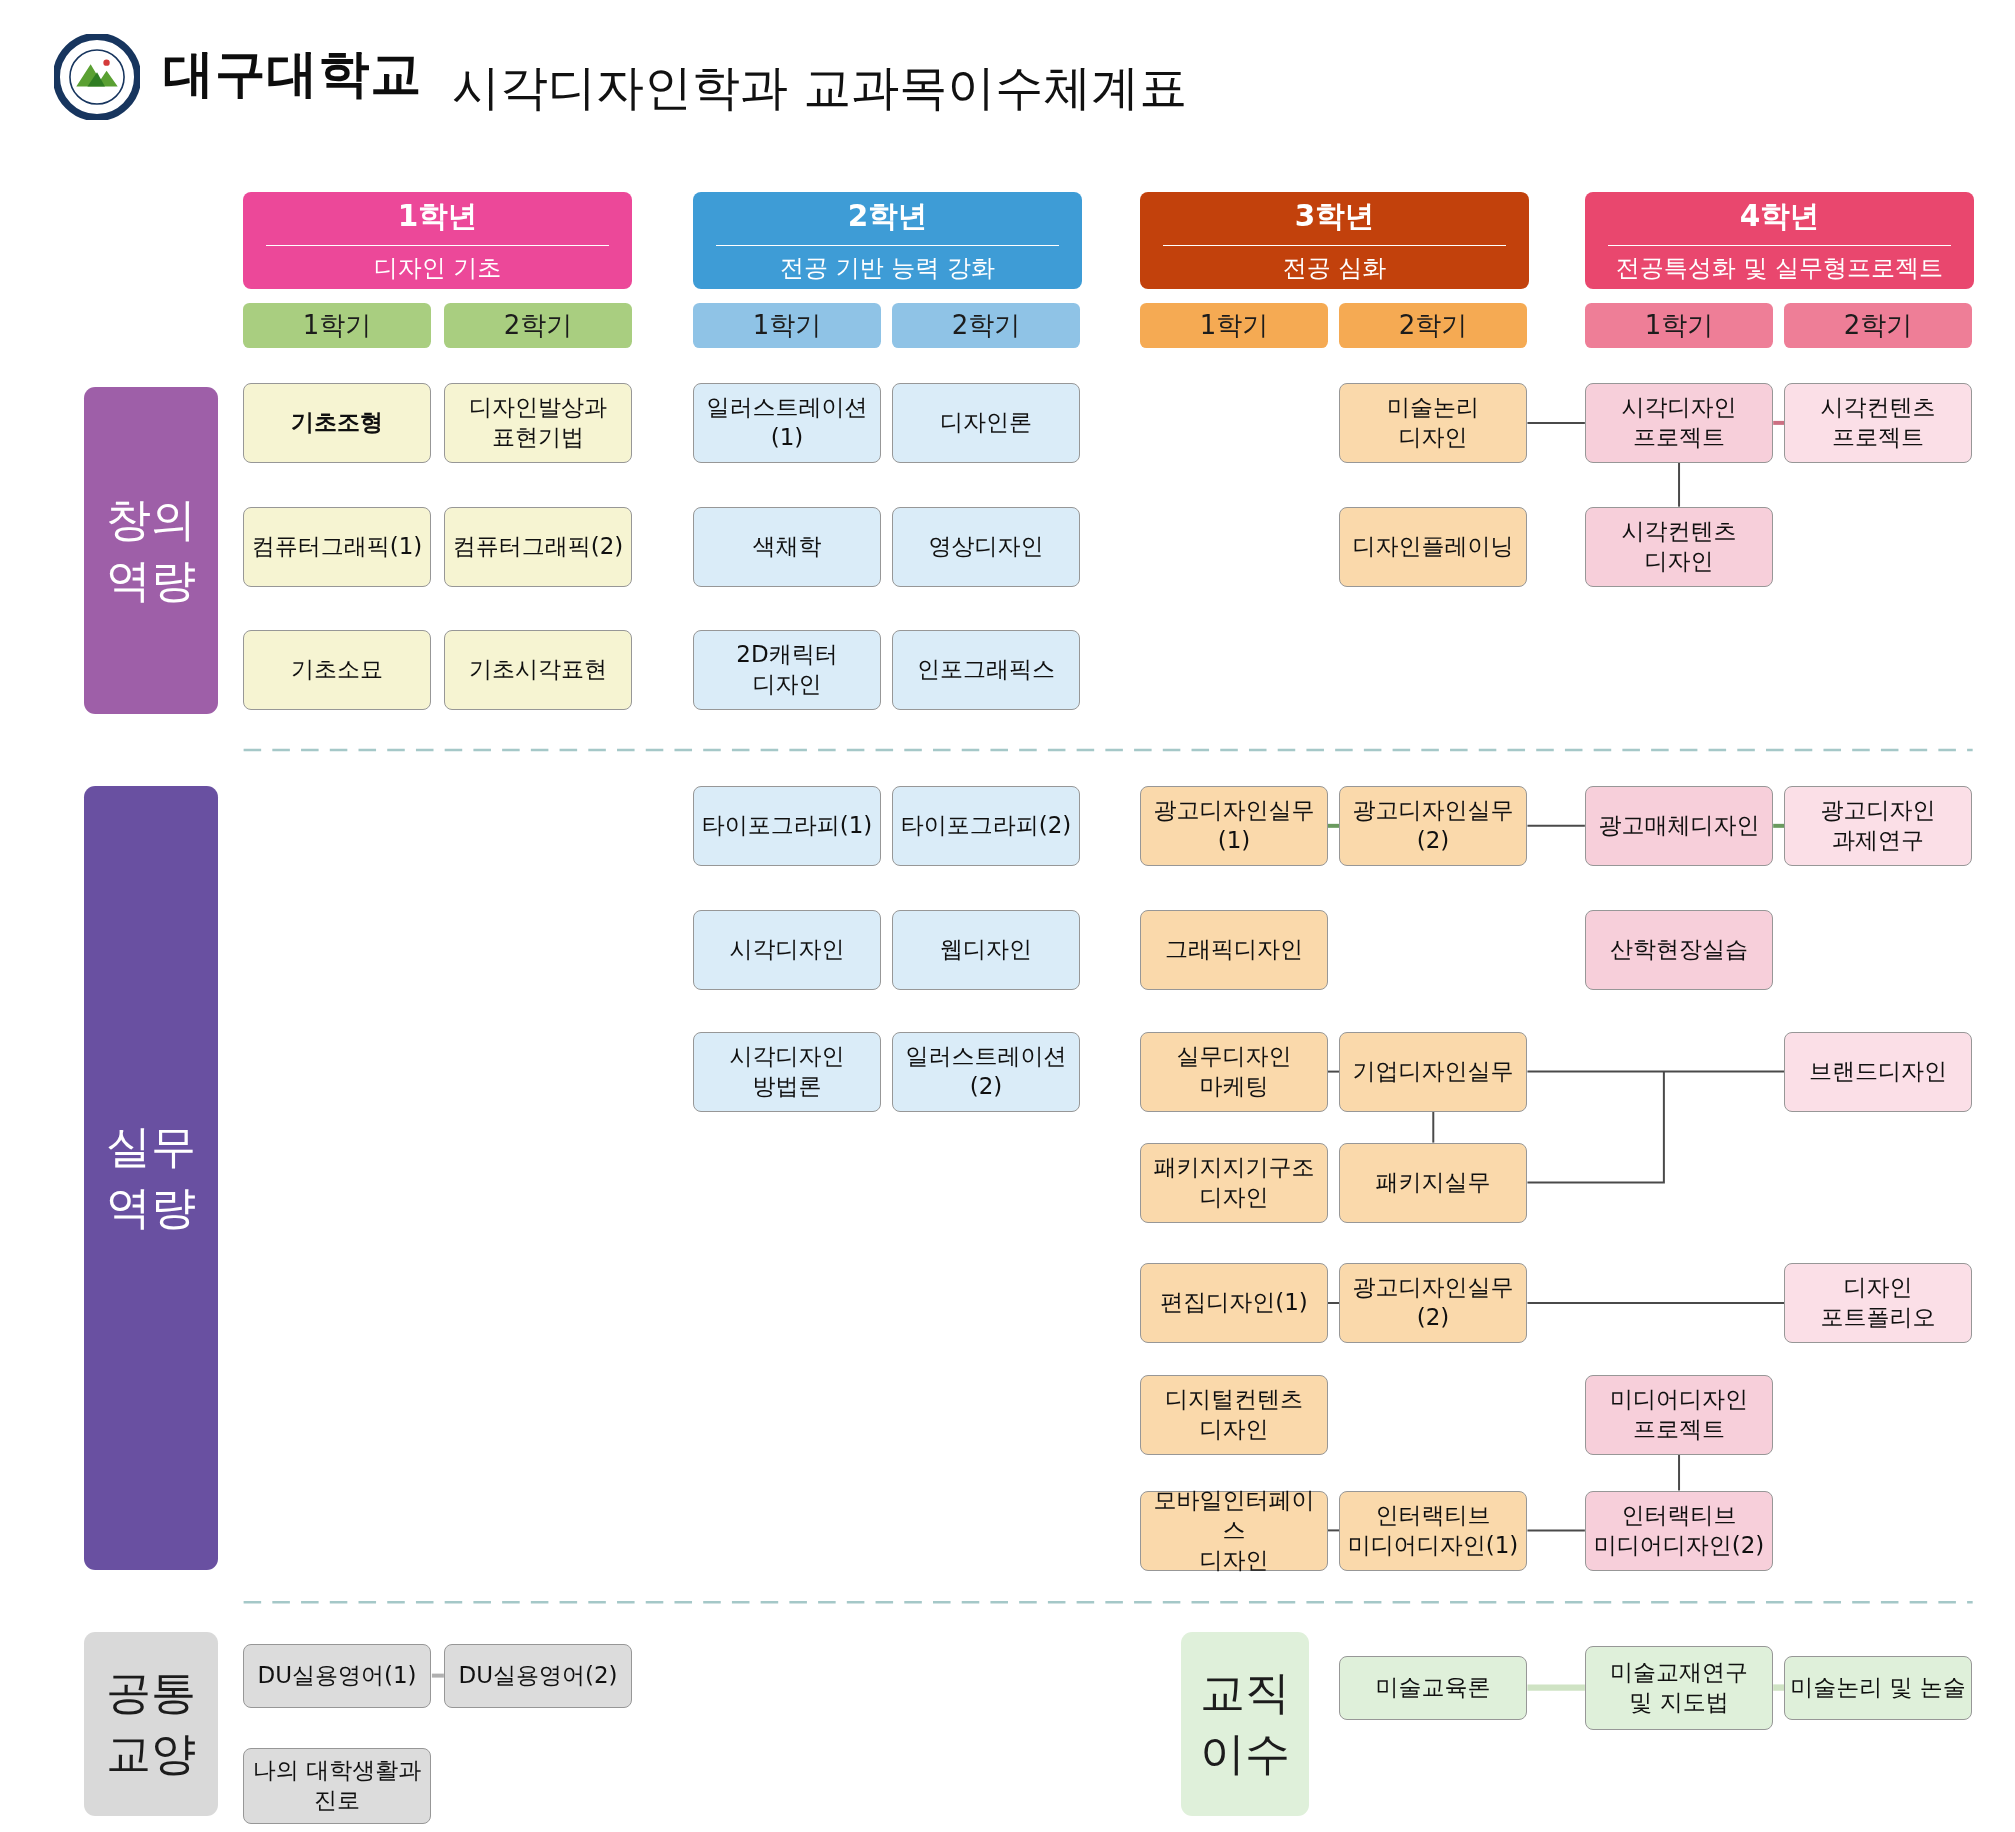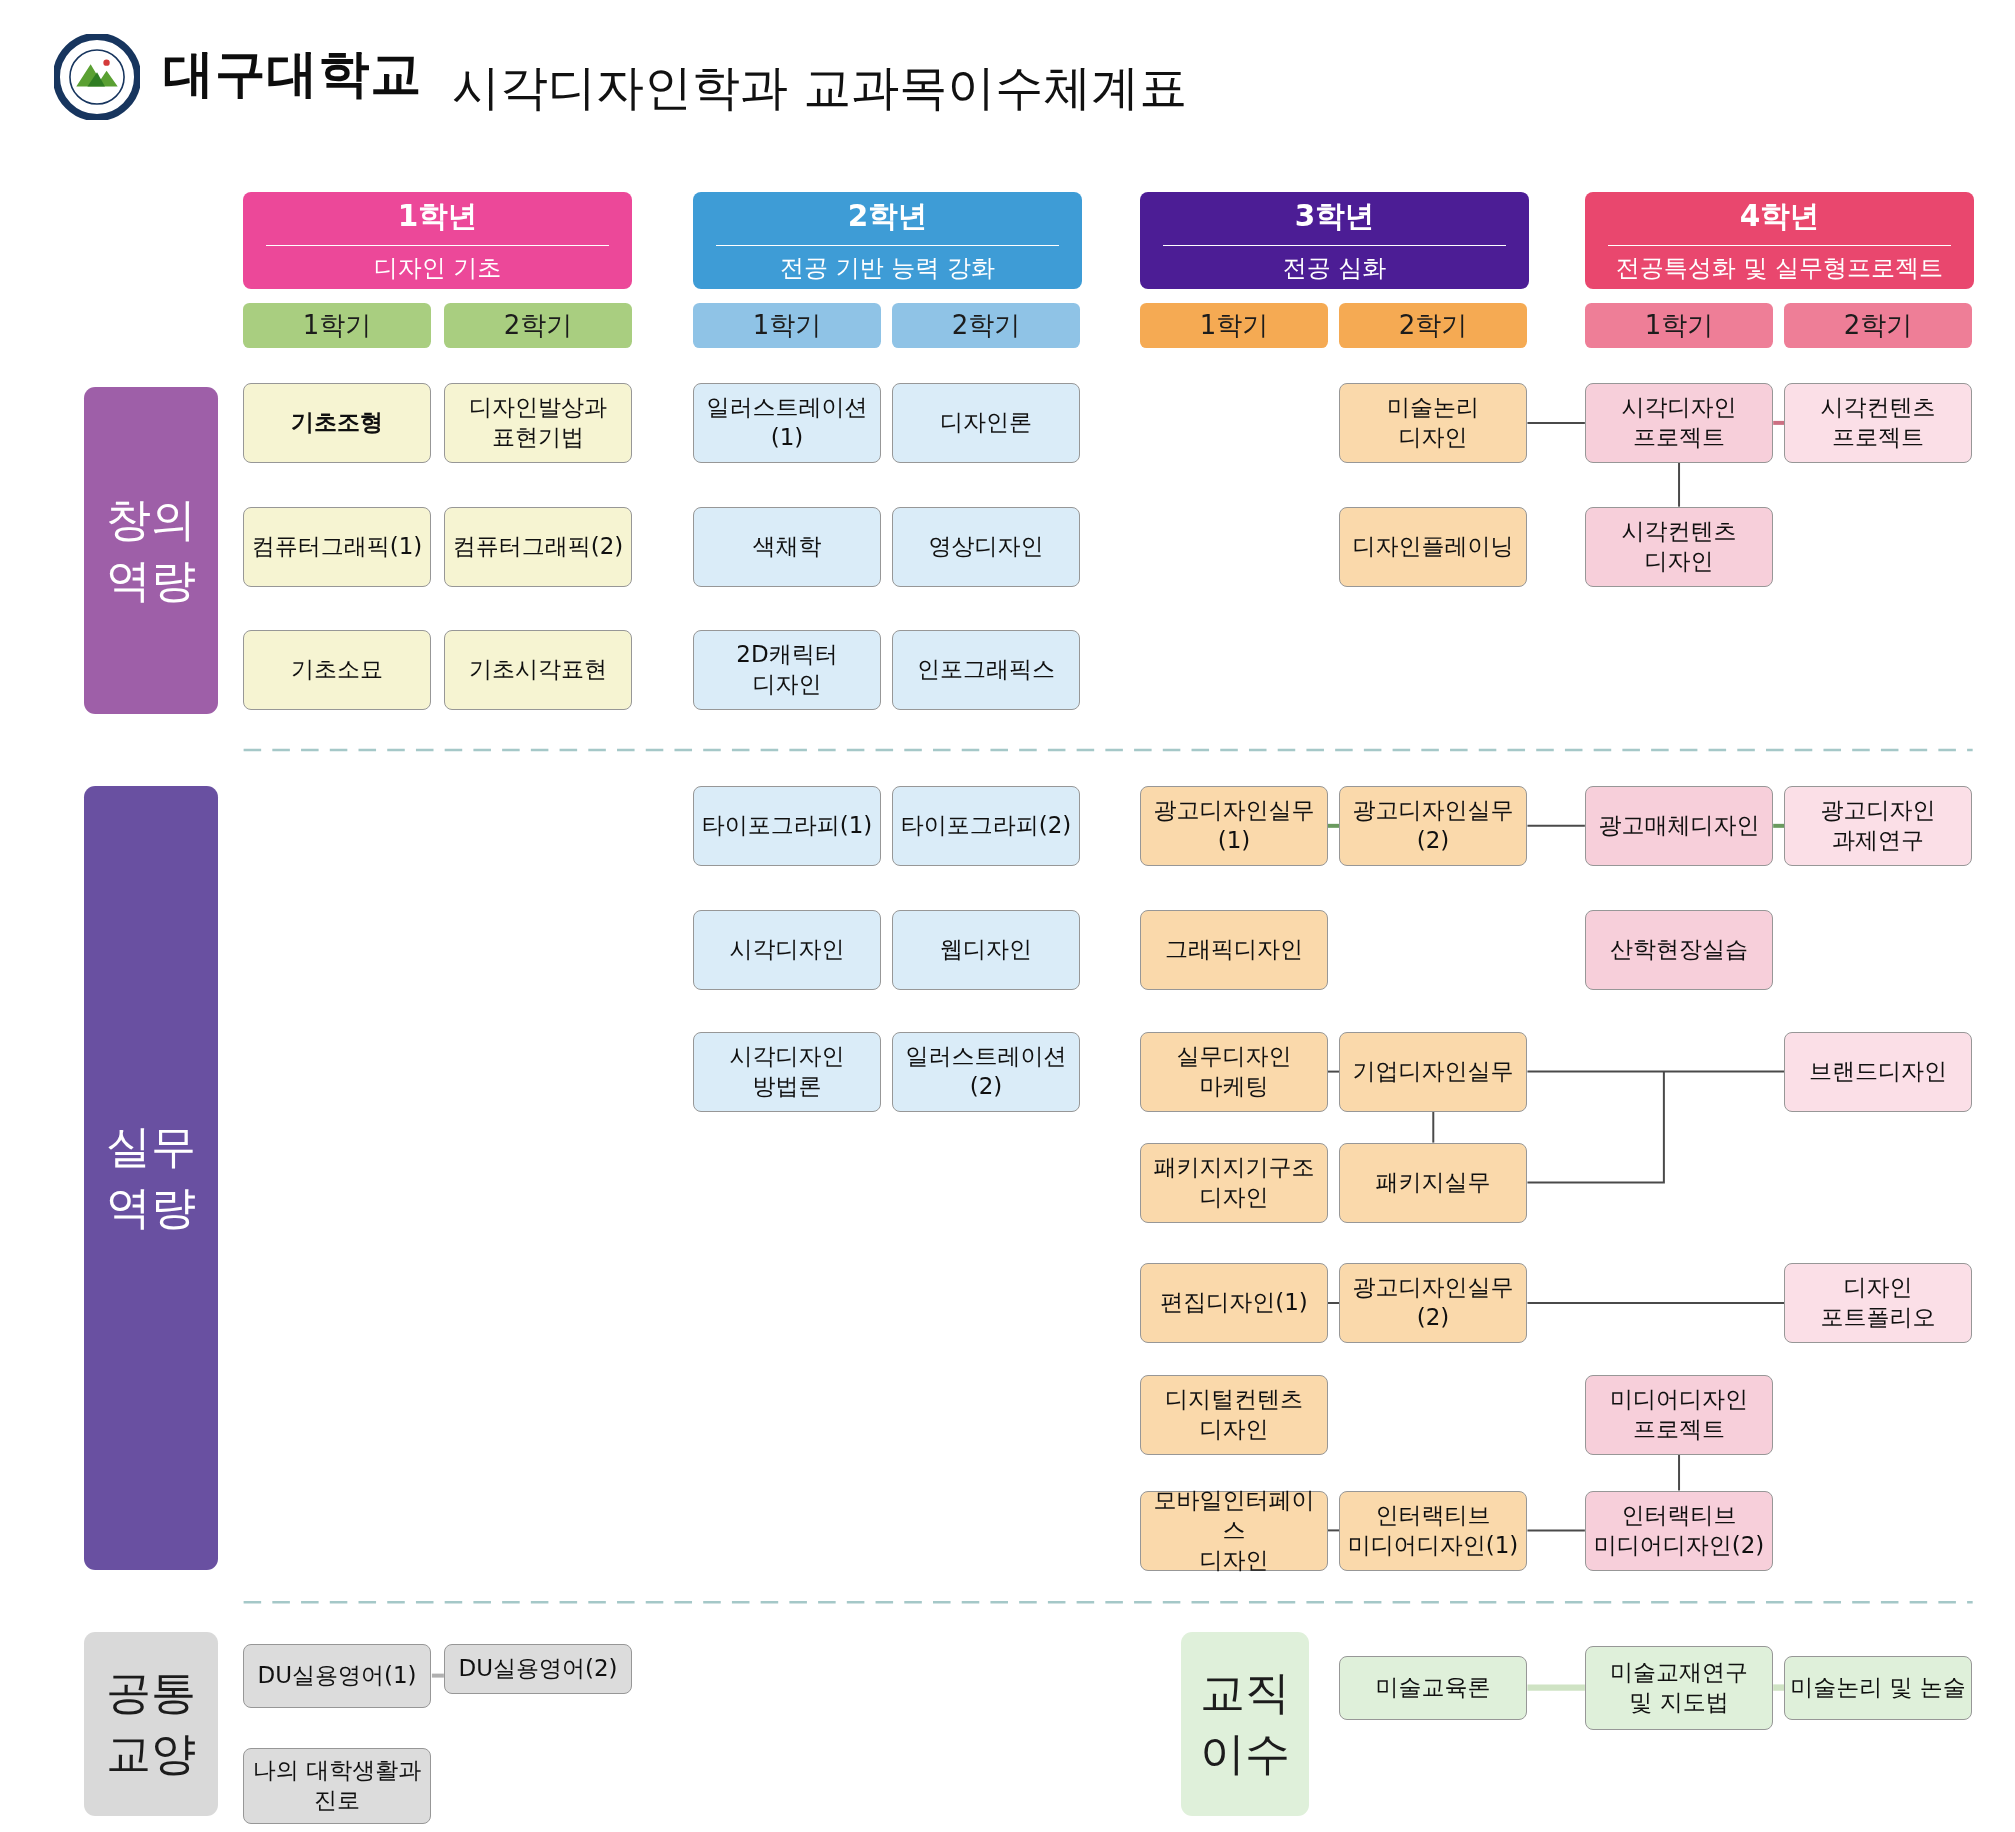--- a/index.html
+++ b/index.html
@@ -12,21 +12,21 @@
   .uni-name{position:absolute;left:163px;top:40px;font-size:51px;font-weight:800;letter-spacing:0.8px;color:#0d0d0d;}
   .uni-sub{position:absolute;left:452px;top:56px;font-size:48px;font-weight:500;color:#111;}
   
   .yh{position:absolute;top:192px;width:389px;height:97px;border-radius:8px;color:#fff;
       display:flex;flex-direction:column;align-items:center;justify-content:center;}
   .yh .yl{font-size:29.5px;font-weight:600;padding-bottom:4.8px;}
   .yh .yline{width:88%;height:1.6px;background:#fff;margin:3.2px 0 6.4px 0;}
   .yh .yt{font-size:24px;font-weight:500;}
   .yh1{left:243px;background:#ec4899;}
   .yh2{left:693px;background:#3e9cd6;}
-  .yh3{left:1140px;background:#4c1d95;}
+  .yh3{left:1140px;background:#c2410c;}
   .yh4{left:1585px;background:#e9476e;}
   .sem{position:absolute;top:303px;width:188px;height:45px;border-radius:6.4px;
        display:flex;align-items:center;justify-content:center;font-size:26px;color:#1c1c1c;}
   .sem1y{background:#a9ce80;}.sem2y{background:#8fc3e6;}.sem3y{background:#f5aa53;}.sem4y{background:#ee7e97;}
   
   .side{position:absolute;border-radius:11.2px;display:flex;align-items:center;justify-content:center;
         text-align:center;font-size:45px;line-height:1.35;white-space:pre-line;font-weight:500;}
   .side-creative{left:84px;top:387px;width:134px;height:327px;background:#9e5fa8;color:#fff;}
   .side-practical{left:84px;top:786px;width:134px;height:784px;background:#6950a1;color:#fff;}
   .side-common{left:84px;top:1632px;width:134px;height:184px;background:#d9d9d9;color:#1c1c1c;}
@@ -189,21 +189,21 @@
 프로젝트</div>
   <div class="box bp1 c41 rg">인터랙티브
 미디어디자인(2)</div>
   <div class="box bp2 c42 ra">광고디자인
 과제연구</div>
   <div class="box bp2 c42 rc">브랜드디자인</div>
   <div class="box bp2 c42 re">디자인
 포트폴리오</div>
 
   <div class="box bg c11" style="top:1644px;height:64px;">DU실용영어(1)</div>
-  <div class="box bg c12" style="top:1644px;height:50px;">DU실용영어(2)</div>
+  <div class="box bg c12" style="top:1644px;height:64px;">DU실용영어(2)</div>
   <div class="box bg c11" style="top:1748px;height:76px;">나의 대학생활과
 진로</div>
 
   <div class="box bt c32" style="top:1656px;height:64px;">미술교육론</div>
   <div class="box bt c41" style="top:1646px;height:84px;">미술교재연구
 및 지도법</div>
   <div class="box bt c42" style="top:1656px;height:64px;">미술논리 및 논술</div>
 
 </div>
 

